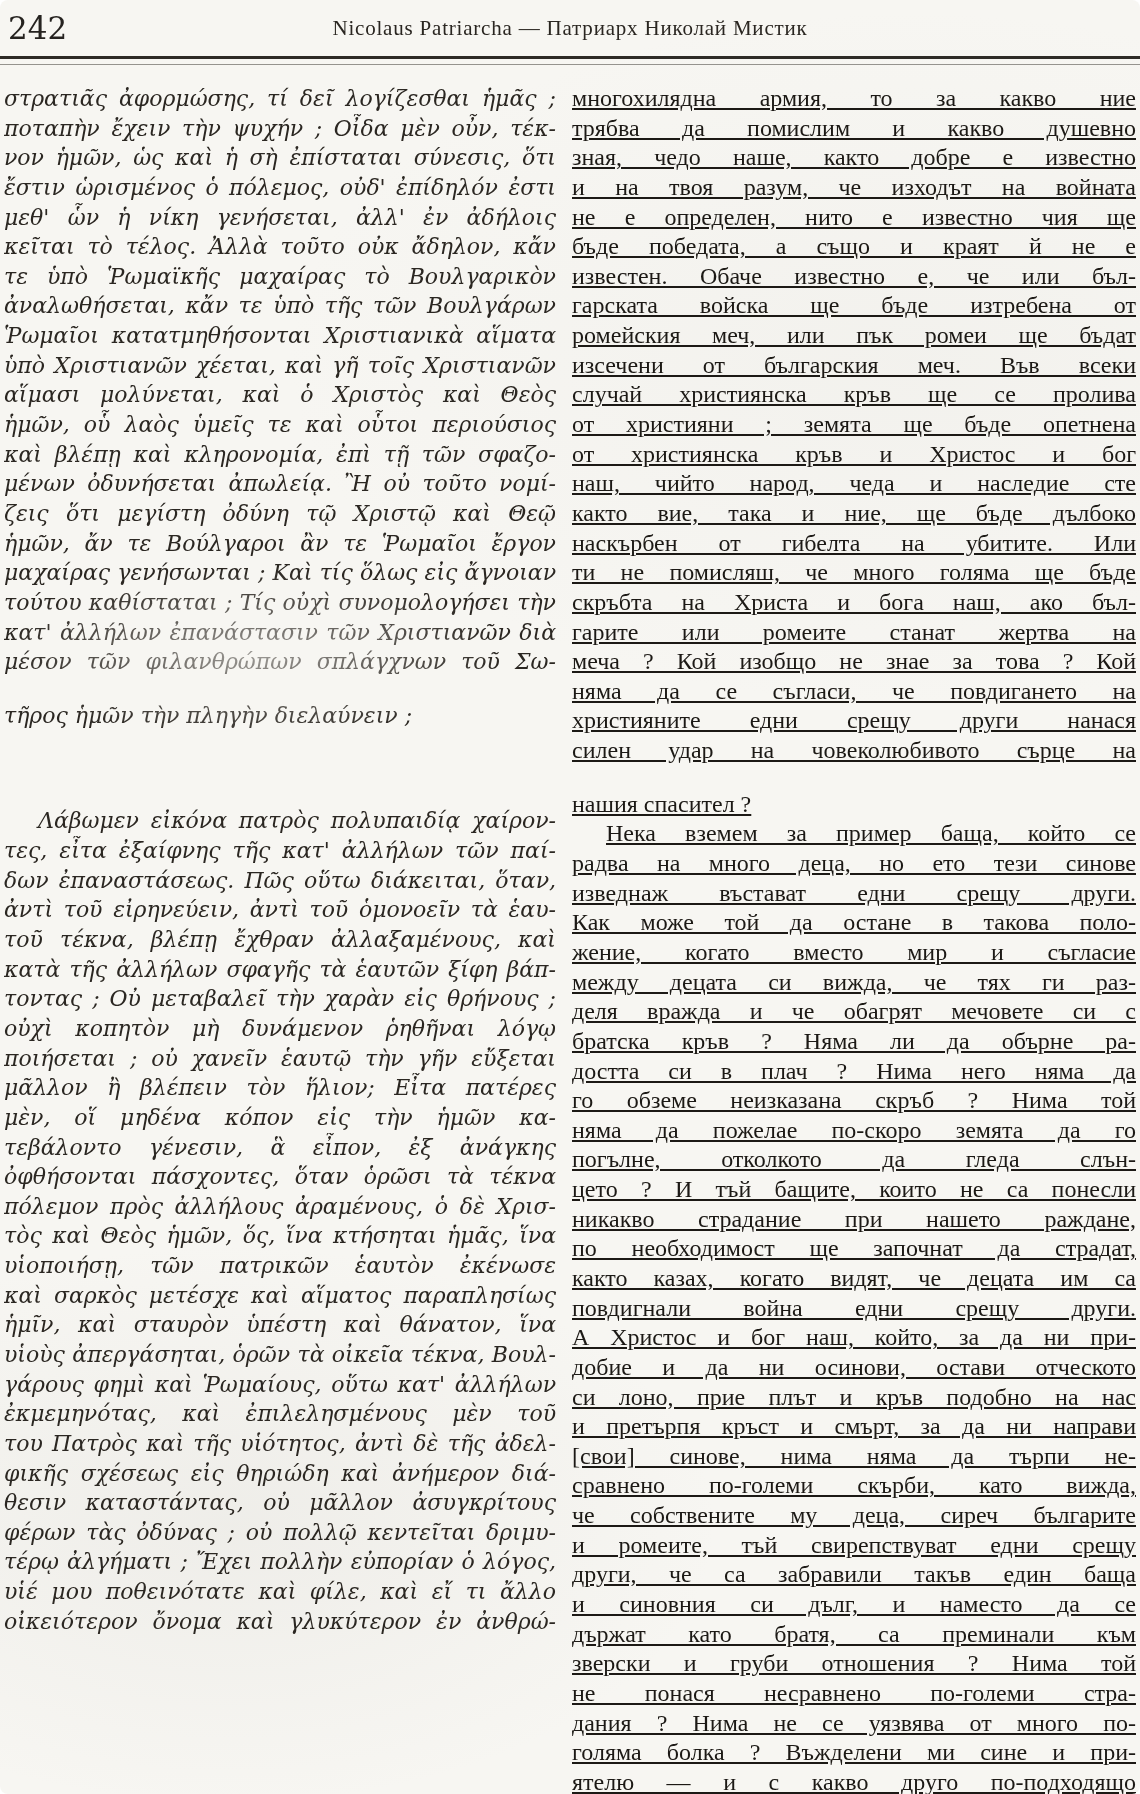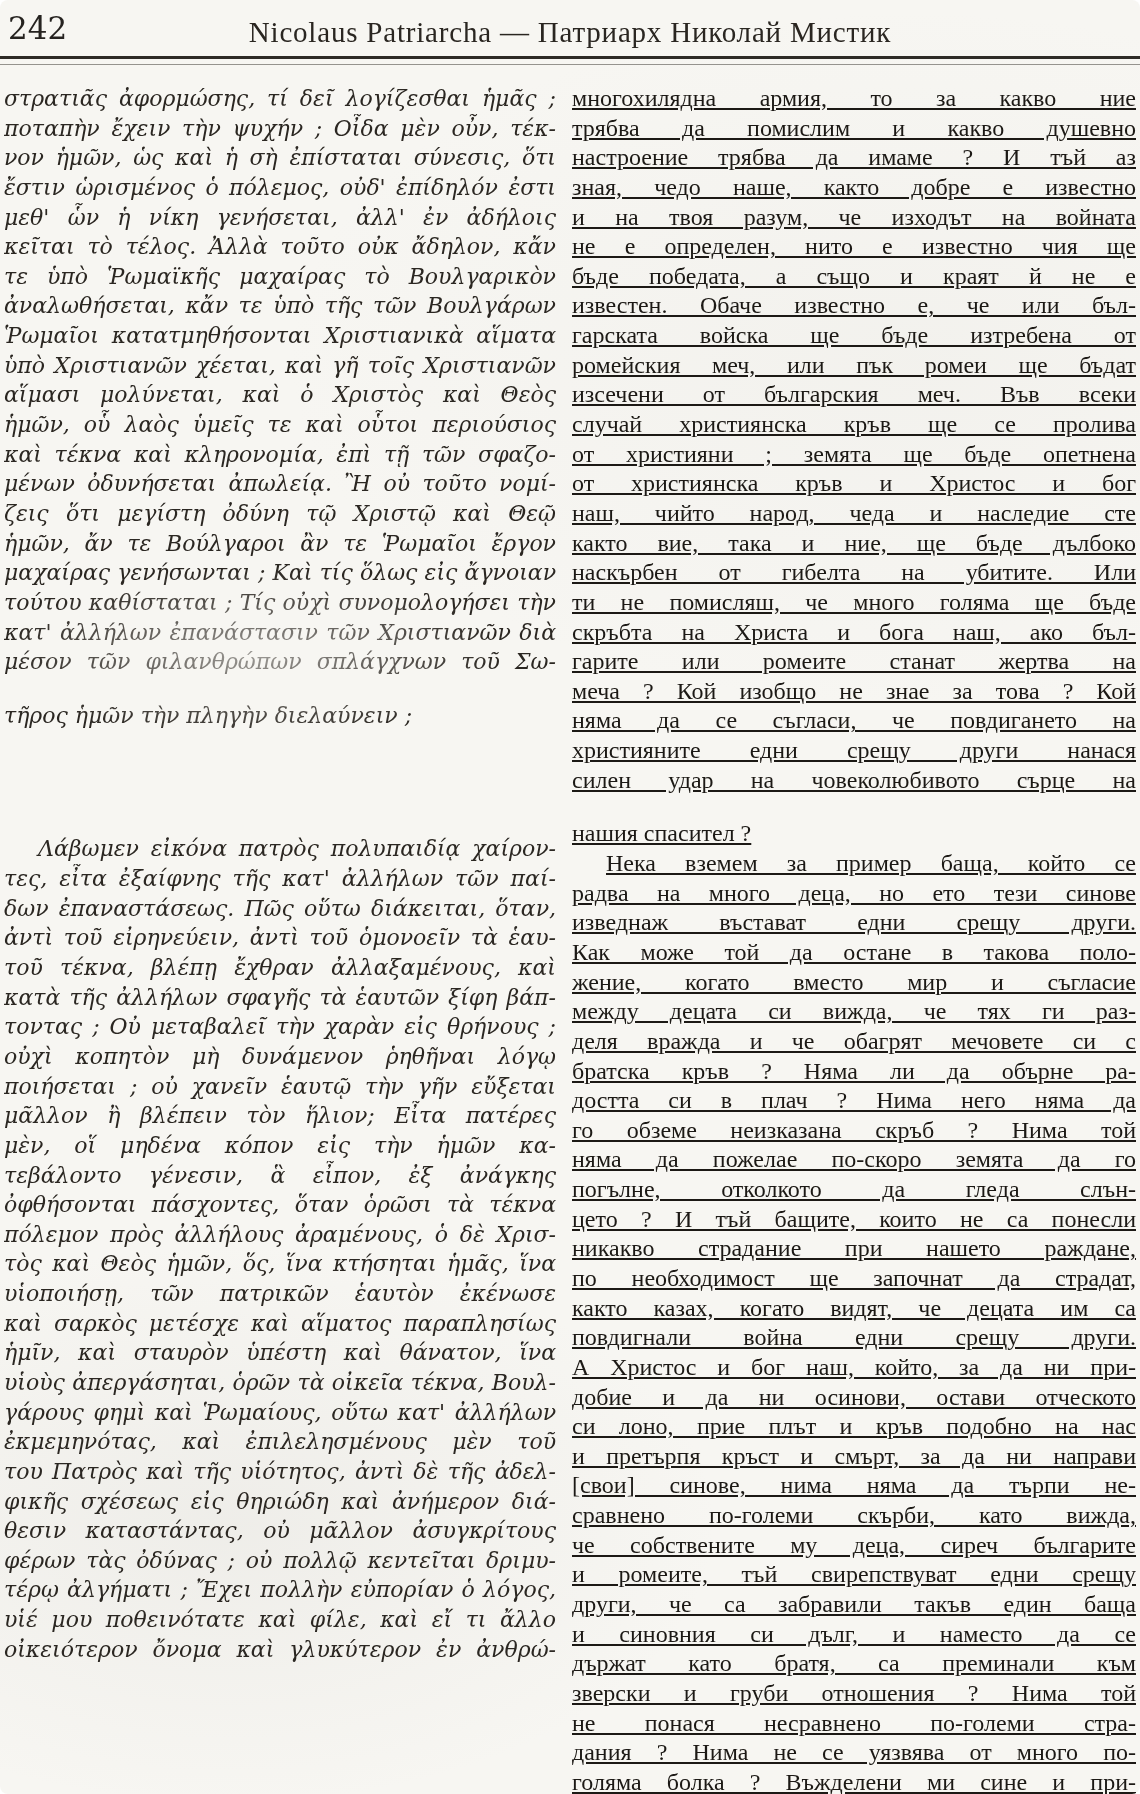--- a/index.html
+++ b/index.html
@@ -16,42 +16,42 @@
     font-family: "DejaVu Serif", serif;
     border-radius: 8px;
   }
   .header { position: absolute; top: 6px; left: 0; right: 0; height: 46px; }
   .pagenum {
     position: absolute; left: 8px; top: 4px;
     font-size: 31px; font-family: "DejaVu Serif", serif; color: #262320;
   }
   .running-title {
     position: absolute; left: 0; right: 0; top: 10px;
-    text-align: center; font-size: 29px; letter-spacing: 0.8px; color: #2a2621;
+    text-align: center; font-size: 21px; letter-spacing: 0.8px; color: #2a2621;
     font-family: "Liberation Serif", serif;
   }
   .rule {
     position: absolute; top: 56px; left: 0; width: 1140px; height: 5px;
     border-top: 3px solid #2e2b26;
     border-bottom: 1px solid rgba(70,66,60,0.55);
   }
   .col { position: absolute; top: 84px; }
   .col-greek {
     left: 4px; width: 552px;
     font-family: "DejaVu Serif", serif;
     font-style: italic;
     font-size: 22px; line-height: 29.65px; color: #2b2722;
   }
   .col-bulgarian {
     left: 572px; width: 564px;
     font-family: "Liberation Serif", serif;
     font-size: 24px; line-height: 29.65px; color: #1c1915; text-decoration: underline;
   }
   .paragraph { margin: 0; }
-  .col-greek .paragraph + .paragraph { margin-top: 104px; }
+  .col-greek .paragraph + .paragraph { margin-top: 76px; }
   .text-line {
     height: 29.65px; overflow: hidden;
     text-align: justify;
     text-align-last: justify;
     white-space: normal;
   }
   .text-line.last-line { text-align-last: left; margin-top: 24px; }
   .text-line.indented { text-indent: 34px; }
   .scan-fade {
     position: absolute; left: 0; top: 540px; width: 560px; height: 210px;
@@ -76,21 +76,21 @@
         <div class="text-line">νον ἡμῶν, ὡς καὶ ἡ σὴ ἐπίσταται σύνεσις, ὅτι</div>
         <div class="text-line">ἔστιν ὡρισμένος ὁ πόλεμος, οὐδ' ἐπίδηλόν ἐστι</div>
         <div class="text-line">μεθ' ὧν ἡ νίκη γενήσεται, ἀλλ' ἐν ἀδήλοις</div>
         <div class="text-line">κεῖται τὸ τέλος. Ἀλλὰ τοῦτο οὐκ ἄδηλον, κἄν</div>
         <div class="text-line">τε ὑπὸ Ῥωμαϊκῆς μαχαίρας τὸ Βουλγαρικὸν</div>
         <div class="text-line">ἀναλωθήσεται, κἄν τε ὑπὸ τῆς τῶν Βουλγάρων</div>
         <div class="text-line">Ῥωμαῖοι κατατμηθήσονται Χριστιανικὰ αἵματα</div>
         <div class="text-line">ὑπὸ Χριστιανῶν χέεται, καὶ γῆ τοῖς Χριστιανῶν</div>
         <div class="text-line">αἵμασι μολύνεται, καὶ ὁ Χριστὸς καὶ Θεὸς</div>
         <div class="text-line">ἡμῶν, οὗ λαὸς ὑμεῖς τε καὶ οὗτοι περιούσιος</div>
-        <div class="text-line">καὶ τέκνα καὶ κληρονομία, ἐπὶ τῇ τῶν σφαζο-</div>
+        <div class="text-line">καὶ βλέπῃ καὶ κληρονομία, ἐπὶ τῇ τῶν σφαζο-</div>
         <div class="text-line">μένων ὀδυνήσεται ἀπωλείᾳ. Ἢ οὐ τοῦτο νομί-</div>
         <div class="text-line">ζεις ὅτι μεγίστη ὀδύνη τῷ Χριστῷ καὶ Θεῷ</div>
         <div class="text-line">ἡμῶν, ἄν τε Βούλγαροι ἂν τε Ῥωμαῖοι ἔργον</div>
         <div class="text-line">μαχαίρας γενήσωνται ; Καὶ τίς ὅλως εἰς ἄγνοιαν</div>
         <div class="text-line">τούτου καθίσταται ; Τίς οὐχὶ συνομολογήσει τὴν</div>
         <div class="text-line">κατ' ἀλλήλων ἐπανάστασιν τῶν Χριστιανῶν διὰ</div>
         <div class="text-line">μέσον τῶν φιλανθρώπων σπλάγχνων τοῦ Σω-</div>
         <div class="text-line last-line">τῆρος ἡμῶν τὴν πληγὴν διελαύνειν ;</div>
       </div>
       <div class="paragraph">
@@ -122,21 +122,20 @@
         <div class="text-line">τέρῳ ἀλγήματι ; Ἔχει πολλὴν εὐπορίαν ὁ λόγος,</div>
         <div class="text-line">υἱέ μου ποθεινότατε καὶ φίλε, καὶ εἴ τι ἄλλο</div>
         <div class="text-line">οἰκειότερον ὄνομα καὶ γλυκύτερον ἐν ἀνθρώ-</div>
       </div>
     </div>
 
   <div class="col col-bulgarian">
       <div class="paragraph">
         <div class="text-line">многохилядна армия, то за какво ние</div>
         <div class="text-line">трябва да помислим и какво душевно</div>
-        <div class="text-line">настроение трябва да имаме ? И тъй аз</div>
         <div class="text-line">зная, чедо наше, както добре е известно</div>
         <div class="text-line">и на твоя разум, че изходът на войната</div>
         <div class="text-line">не е определен, нито е известно чия ще</div>
         <div class="text-line">бъде победата, а също и краят й не е</div>
         <div class="text-line">известен. Обаче известно е, че или бъл-</div>
         <div class="text-line">гарската войска ще бъде изтребена от</div>
         <div class="text-line">ромейския меч, или пък ромеи ще бъдат</div>
         <div class="text-line">изсечени от българския меч. Във всеки</div>
         <div class="text-line">случай християнска кръв ще се пролива</div>
         <div class="text-line">от християни ; земята ще бъде опетнена</div>

